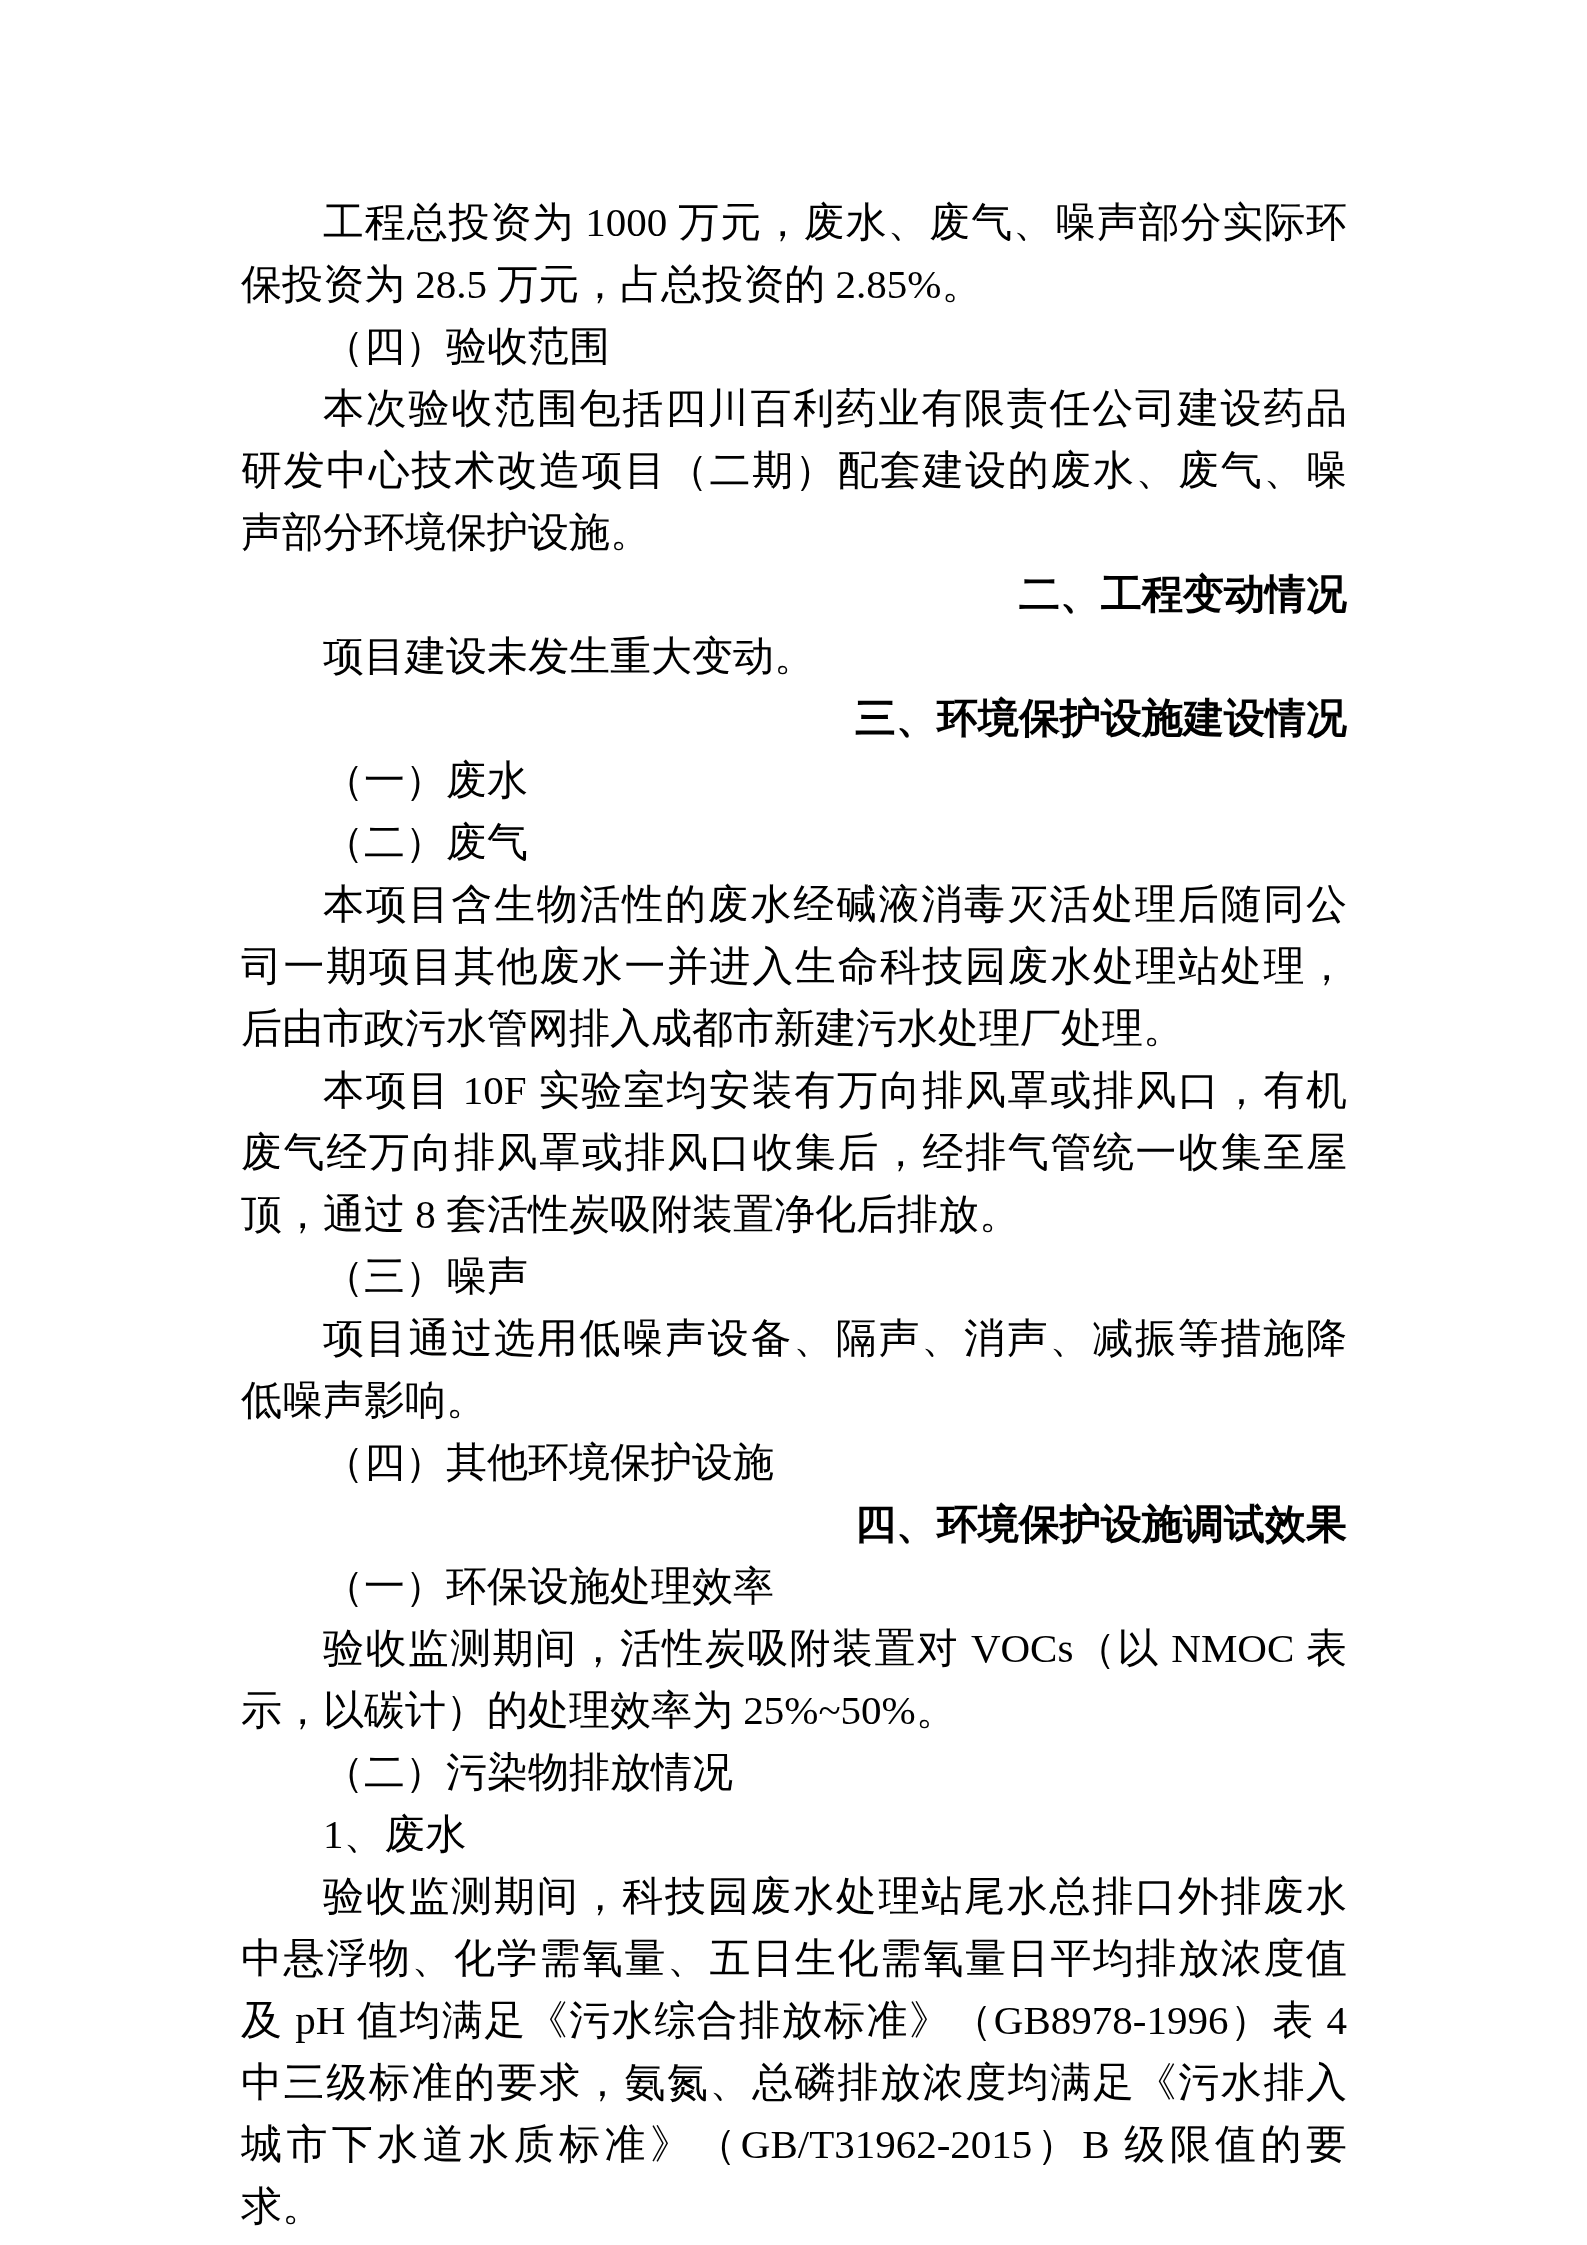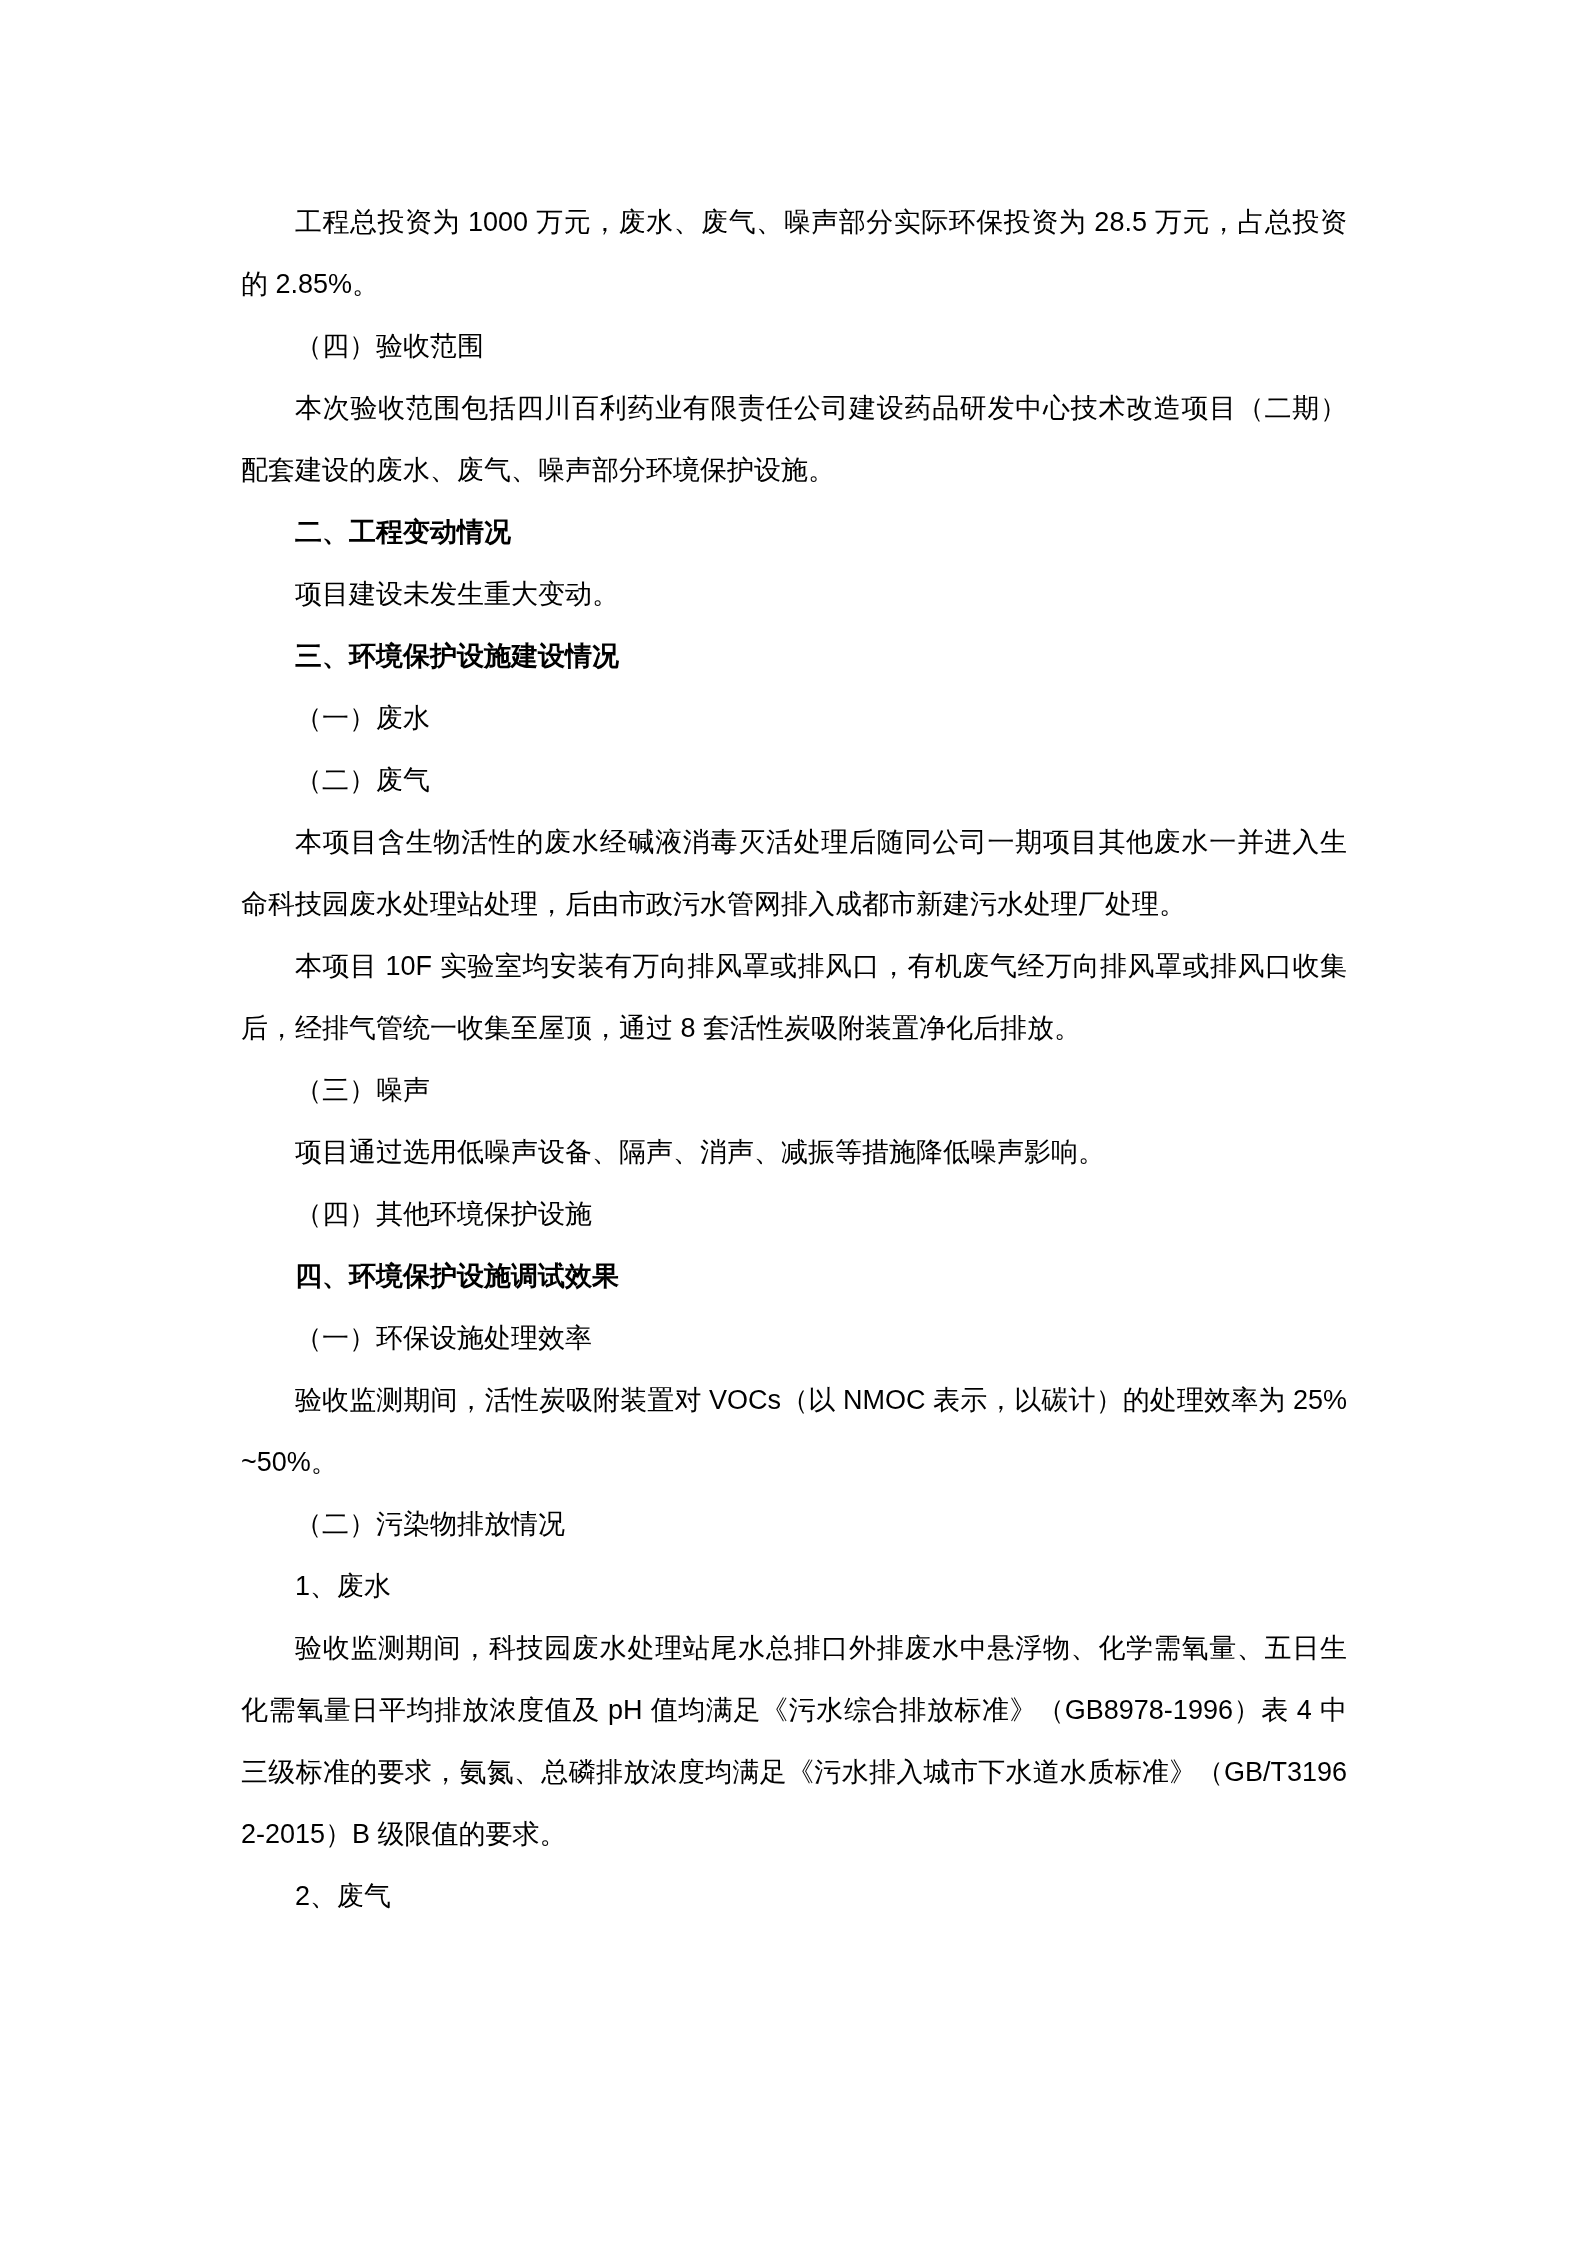--- a/index.html
+++ b/index.html
@@ -22,32 +22,32 @@
   }
   .text-block {
     position: absolute;
     left: 241px;
     top: 191px;
     width: 1106px;
   }
   .text-block p {
     margin: 0;
     padding: 0;
-    font-family: Liberation Sans, sans-serif;
-    font-size: 27px;
+    font-family: Liberation Serif, serif;
+    font-size: 41px;
     line-height: 62px;
     color: var(--text-color);
     text-align: justify;
     text-justify: inter-ideograph;
     text-indent: 2em;
     word-break: break-all;
   }
   .text-block p.heading {
     font-weight: bold;
-    text-align: left;
+    text-align: right;
   }
 </style>
 </head>
 <body>
 
 <div class="page">
   <div class="text-block" id="doc-body">
       <p class="body">工程总投资为 1000 万元，废水、废气、噪声部分实际环保投资为 28.5 万元，占总投资的 2.85%。</p>
       <p class="body">（四）验收范围</p>
       <p class="body">本次验收范围包括四川百利药业有限责任公司建设药品研发中心技术改造项目（二期）配套建设的废水、废气、噪声部分环境保护设施。</p>

